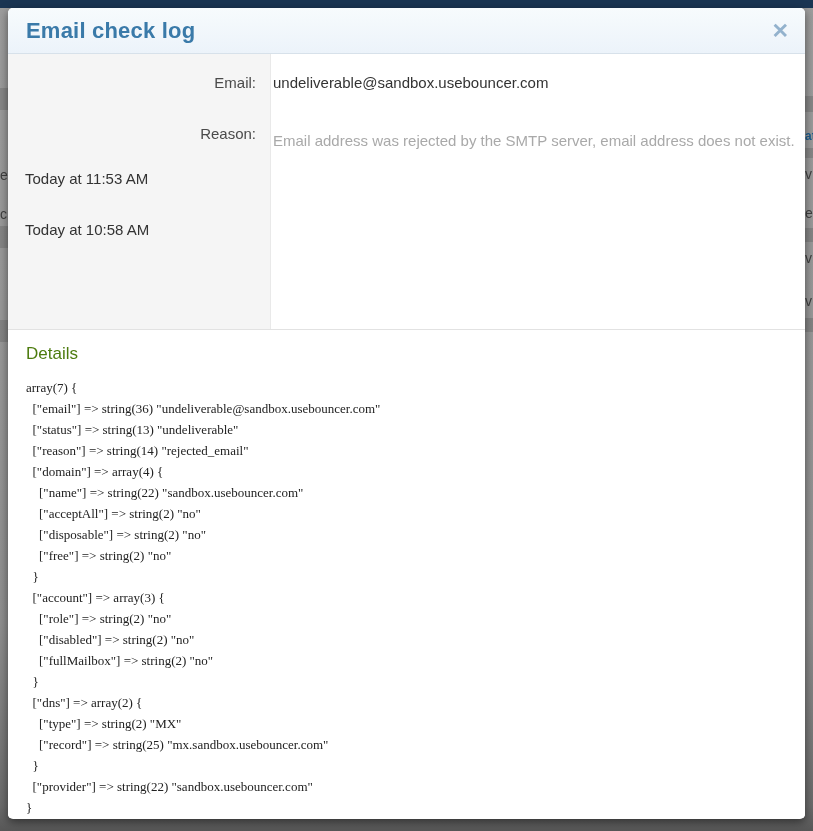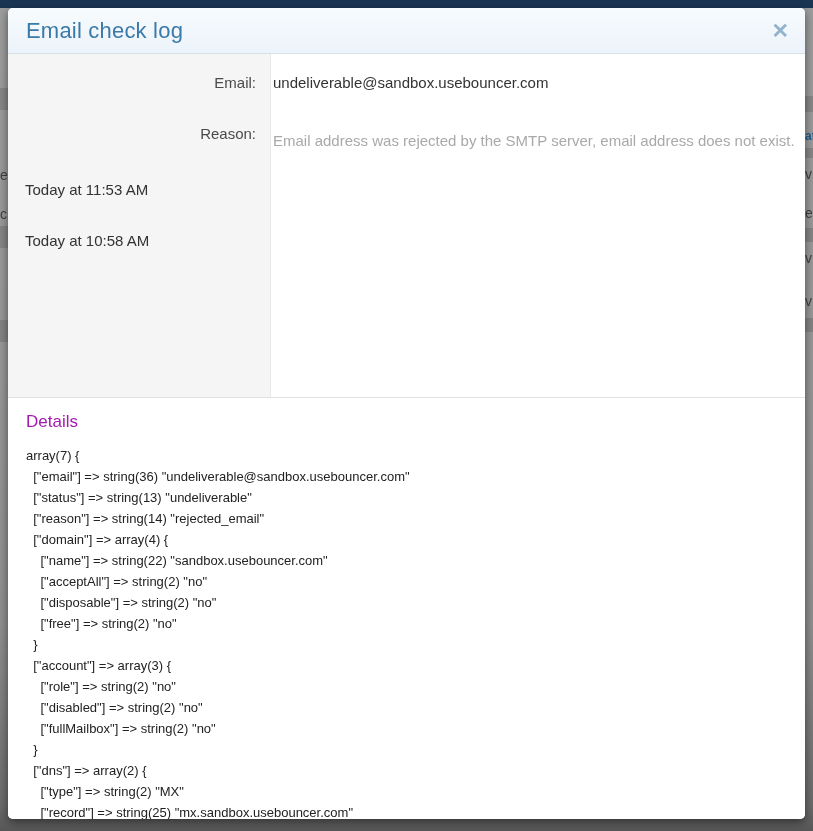--- a/index.html
+++ b/index.html
@@ -30,57 +30,57 @@
   }
   .modal-header {
     height: 46px;
     background: linear-gradient(#f7fbfd, #ecf3fa);
     border-bottom: 1px solid #d7e1ea;
     display: flex; align-items: center;
     padding: 0 16px 0 18px;
     position: relative;
   }
   .modal-title {
-    font-size: 22px; font-weight: 400; color: #3a7aa9; letter-spacing: 0.2px;
+    font-size: 22px; font-weight: 700; color: #3a7aa9; letter-spacing: 0.2px;
   }
   .modal-close {
     position: absolute; right: 16px; top: 9px;
     background: none; border: none; cursor: pointer;
     font-size: 21px; font-weight: bold; color: #93b2cd; line-height: 28px;
     font-family: "Liberation Sans", sans-serif;
   }
 
   
   .fields-section {
-    height: 344px;
+    height: 276px;
     background: linear-gradient(to right, #f5f5f5 0, #f5f5f5 262px, #e9e9e9 262px, #e9e9e9 263px, #ffffff 263px);
     border-bottom: 1px solid #e2e2e2;
     padding-top: 19px;
   }
   .field-row { display: flex; margin-bottom: 32px; }
-  .field-row.has-desc { margin-bottom: 31px; }
+  .field-row.has-desc { margin-bottom: 20px; }
   .field-label {
     width: 248px; flex: 0 0 248px;
     text-align: right; font-size: 15px; color: #4a4a4a; line-height: 19px;
   }
   .field-value {
     padding-left: 17px; font-size: 15px; color: #333333; line-height: 19px; text-align: right;
   }
   .field-desc {
     margin-top: 8px; font-size: 15px; color: #a9a9a9; line-height: 17px;
   }
 
   
   .details-section { padding: 14px 18px 0 18px; background: #ffffff; }
   .details-heading {
-    font-size: 17px; font-weight: 400; color: #a21caf; cursor: pointer; display: inline-block;
+    font-size: 17px; font-weight: 400; color: #4d7c0f; cursor: pointer; display: inline-block;
   }
   .details-code {
     margin-top: 13px;
-    font-family: Liberation Sans, sans-serif;
+    font-family: Liberation Serif, serif;
     font-size: 13px; line-height: 21px; color: #222222;
     white-space: pre;
   }
 </style>
 </head>
 <body>
 
 <div class="backdrop">
   <div class="topbar"></div>
 

